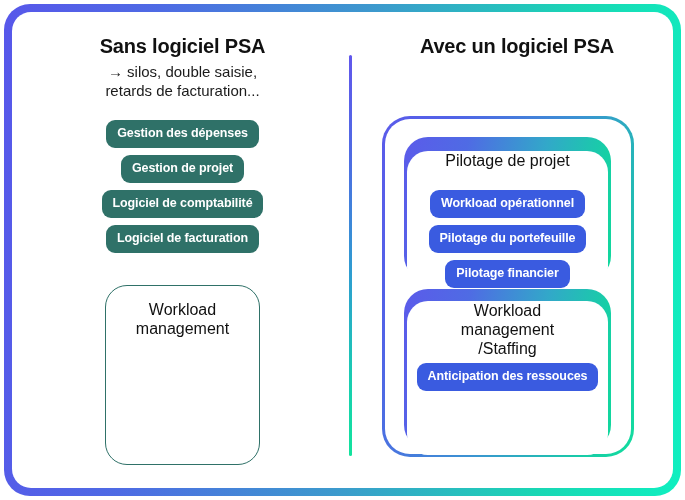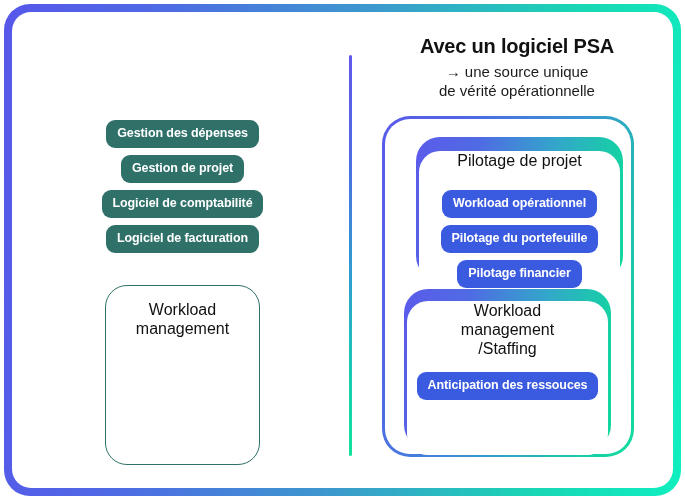--- a/index.html
+++ b/index.html
@@ -158,20 +158,25 @@
 </head>
 <body>
 
 <div id="frame">
 
   <div class="outer-card">
     <div class="outer-card-inner">
 
       <div class="col col-left">
 
+        <div class="heading" style="top:21px;">
+          <div class="title">Sans logiciel PSA</div>
+          <div class="subtitle">→ silos, double saisie,
+retards de facturation...</div>
+        </div>
 
         <div class="pill-stack" style="left:0; top:108px; width:100%;">
           <span class="pill pill-teal">Gestion des dépenses</span>
           <span class="pill pill-teal">Gestion de projet</span>
           <span class="pill pill-teal">Logiciel de comptabilité</span>
           <span class="pill pill-teal">Logiciel de facturation</span>
         </div>
 
         <div class="card-teal" style="left:85px; top:273px; width:155px; height:180px;">
           <div class="card-title" style="margin-top:14px;">Workload
@@ -179,44 +184,42 @@
         </div>
 
       </div>
 
       <div class="divider"></div>
 
       <div class="col col-right">
 
         <div class="heading" style="top:21px;">
           <div class="title">Avec un logiciel PSA</div>
-          <div class="subtitle">→ une source unique
-de vérité opérationnelle</div>
         </div>
 
         <div class="grad-card-outer" style="left:29px; top:104px; width:252px; height:341px;">
           <div class="grad-card-body">
 
-            <div class="grad-card" style="left:19px; top:18px; width:207px; height:143px;margin-left:12px;">
+            <div class="grad-card" style="left:19px; top:18px; width:207px; height:143px;">
               <div class="grad-card-body">
                 <div class="card-title" style="margin-top:11px;">Pilotage de projet</div>
                 <div class="pill-stack" style="left:0; top:39px; width:100%;">
                   <span class="pill pill-blue">Workload opérationnel</span>
                   <span class="pill pill-blue">Pilotage du portefeuille</span>
                   <span class="pill pill-blue">Pilotage financier</span>
                 </div>
               </div>
             </div>
 
             <div class="grad-card" style="left:19px; top:170px; width:207px; height:160px;">
               <div class="grad-card-body">
                 <div class="card-title" style="margin-top:9px;">Workload
 management
 /Staffing</div>
-                <div class="pill-stack" style="left:0; top:71px; width:100%;">
+                <div class="pill-stack" style="left:0; top:62px; width:100%;">
                   <span class="pill pill-blue">Anticipation des ressouces</span>
                 </div>
               </div>
             </div>
 
           </div>
         </div>
 
       </div>
 

